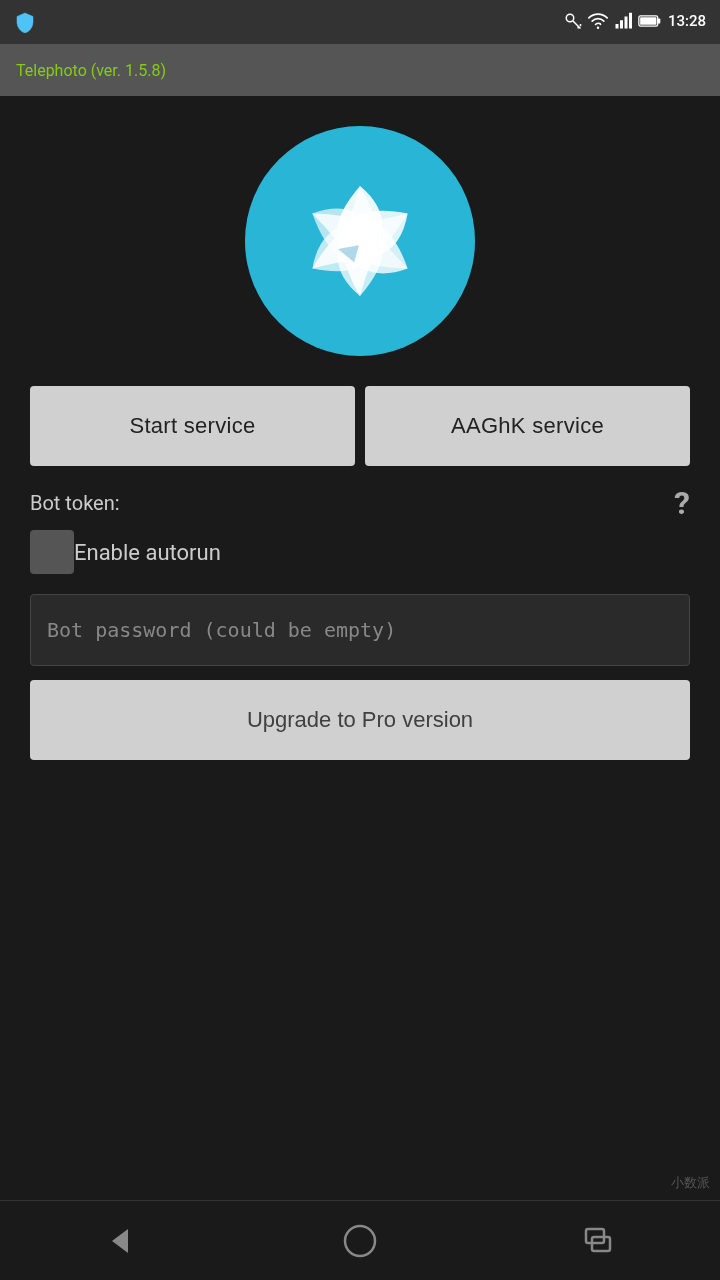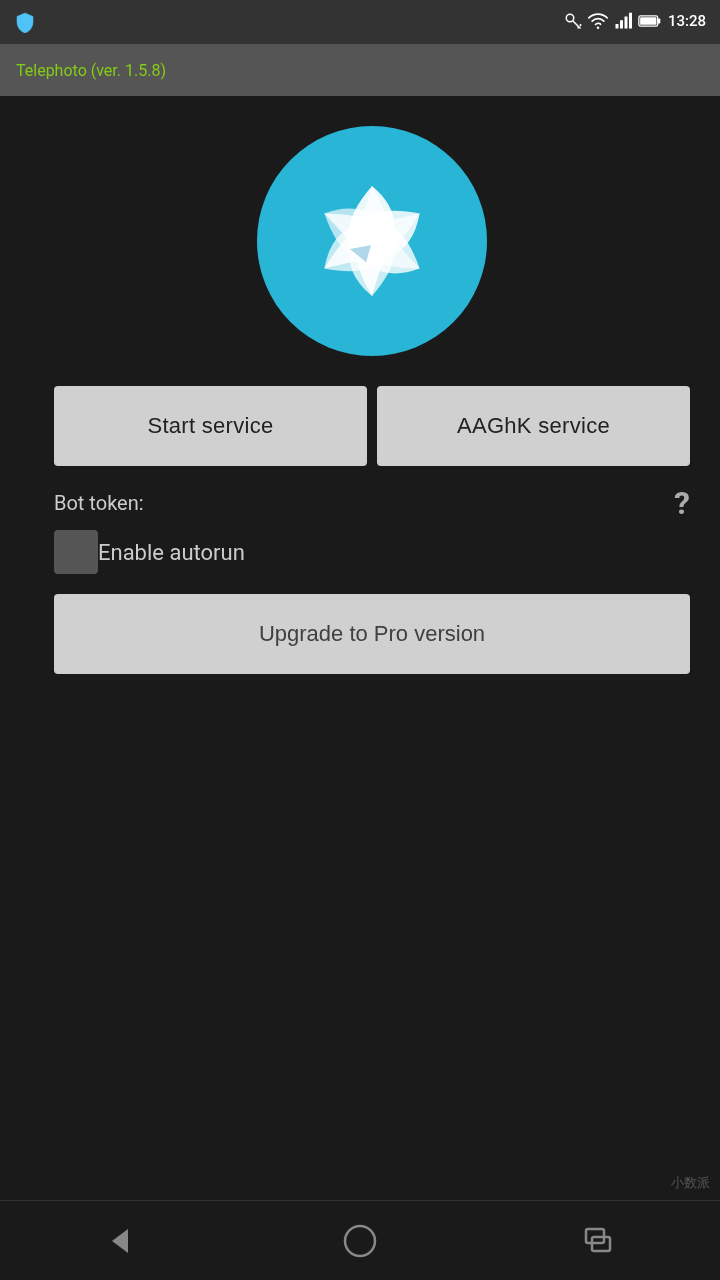--- a/index.html
+++ b/index.html
@@ -53,21 +53,20 @@
     }
 
     
     .main-content {
       background: #1a1a1a;
       flex: 1;
       display: flex;
       flex-direction: column;
       align-items: center;
       padding: 30px 30px 20px 30px;
-      margin-left: 24px;
     }
 
     
     .logo-container {
       margin-bottom: 30px;
     }
     .logo-circle {
       width: 230px;
       height: 230px;
       border-radius: 50%;
@@ -296,20 +295,21 @@
     <span class="bot-token-label">Bot token:</span>
     <span class="help-icon">?</span>
   </div>
 
 
   <div class="autorun-row">
     <div class="autorun-checkbox"></div>
     <span class="autorun-label">Enable autorun</span>
   </div>
 
+  <input class="password-input" type="text" placeholder="Bot password (could be empty)" style="">
 
   <button class="upgrade-btn">Upgrade to Pro version</button>
 
 </div>
 
 <div class="nav-bar">
   <button class="nav-btn">
     <svg width="36" height="36" viewBox="0 0 36 36">
       <polygon points="26,6 10,18 26,30" fill="#888"></polygon>
     </svg>

